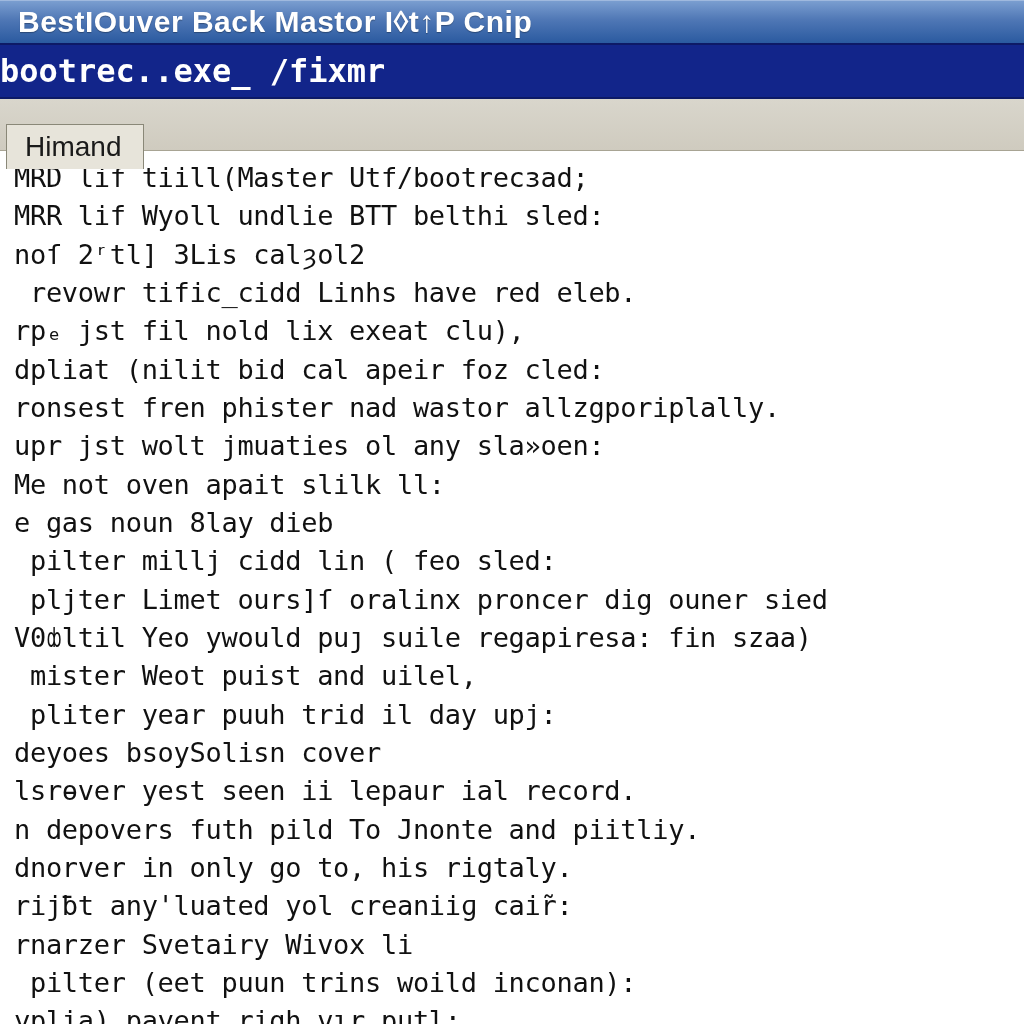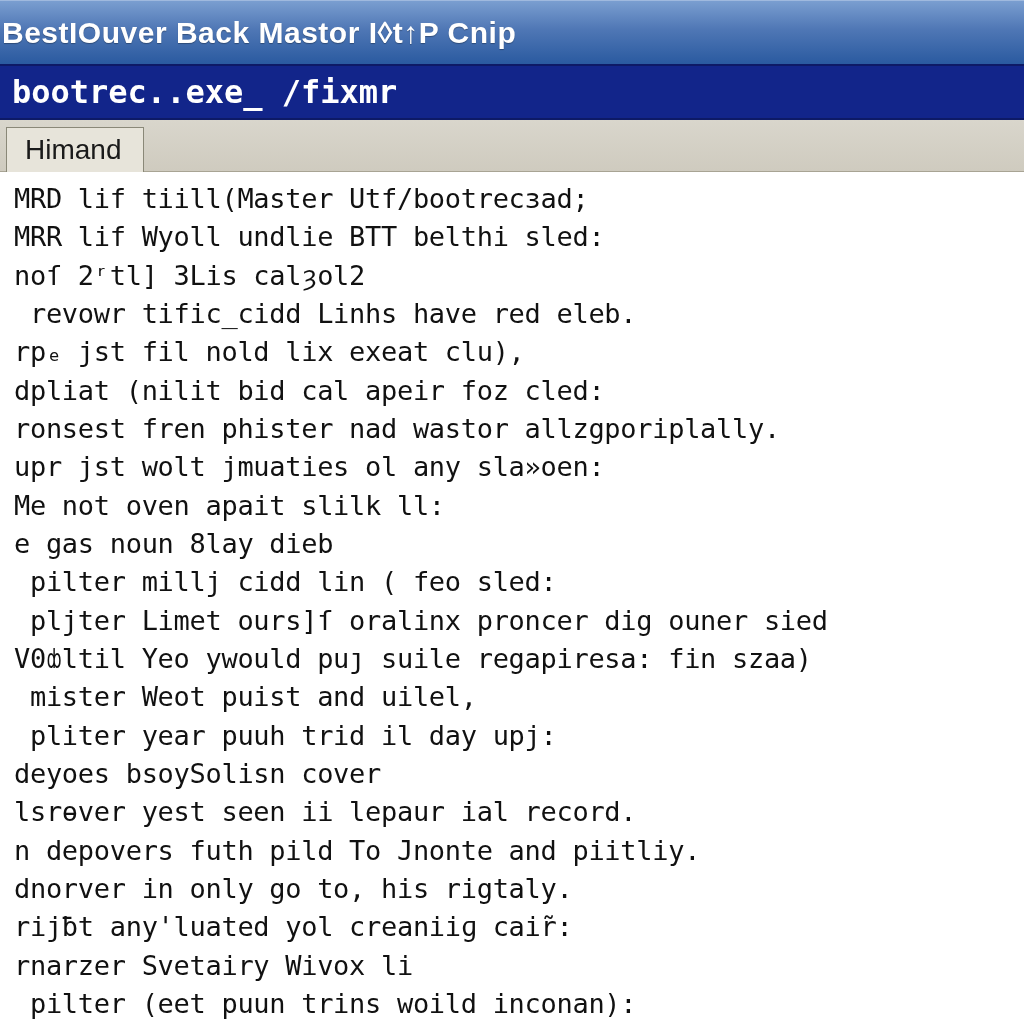--- a/index.html
+++ b/index.html
@@ -1,42 +1,42 @@
 <!DOCTYPE html>
 <html><head>
 <meta charset="utf-8">
 <style>
   * { margin: 0; padding: 0; box-sizing: border-box; }
   html, body { width: 1024px; height: 1024px; overflow: hidden; font-family: "Tahoma", "Segoe UI", sans-serif; }
   body { background: #fff; }
 
   .titlebar {
-    height: 64px;
+    height: 43px;
     background: linear-gradient(to bottom, #7a9ed0 0%, #4f77b5 45%, #2a5aa0 100%);
     display: flex;
     align-items: center;
-    padding-left: 2px;
+    padding-left: 18px;
     border-top: 1px solid #9fb9de;
   }
   .titlebar-text {
     color: #ffffff;
     font-size: 30px;
     font-weight: bold;
     letter-spacing: 0.5px;
     text-shadow: 0 1px 1px rgba(0,0,0,0.3);
   }
 
   .commandbar {
     height: 56px;
     background: #12258a;
     border-top: 2px solid #0d1a66;
     border-bottom: 2px solid #0d1a66;
     display: flex;
     align-items: center;
-    padding-left: 12px;
+    padding-left: 0px;
   }
   .commandbar-text {
     color: #ffffff;
     font-family: "Consolas", "Lucida Console", monospace;
     font-size: 32px;
     font-weight: bold;
     letter-spacing: 0px;
   }
 
   .tabstrip {
@@ -48,21 +48,21 @@
     padding-left: 6px;
   }
   .tab {
     background: #e7e4da;
     border: 1px solid #8a8878;
     border-bottom: none;
     padding: 6px 22px 6px 18px;
     font-size: 28px;
     color: #1a1a1a;
     position: relative;
-    top: 1px;
+    top: 19px;
   }
 
   .output {
     padding: 8px 0 0 0;
     font-family: "Lucida Console", "Consolas", monospace;
     font-size: 27px;
     line-height: 1.42;
     color: #111;
     white-space: pre;
     letter-spacing: -0.3px;

